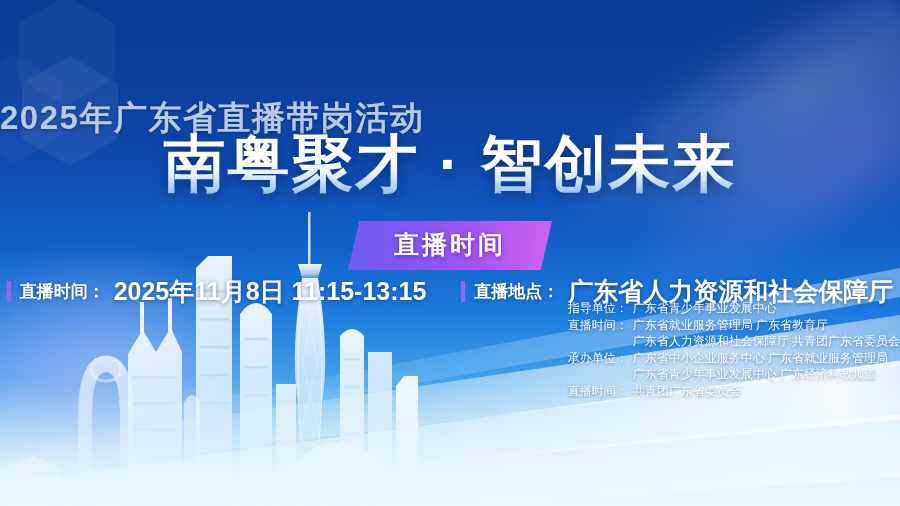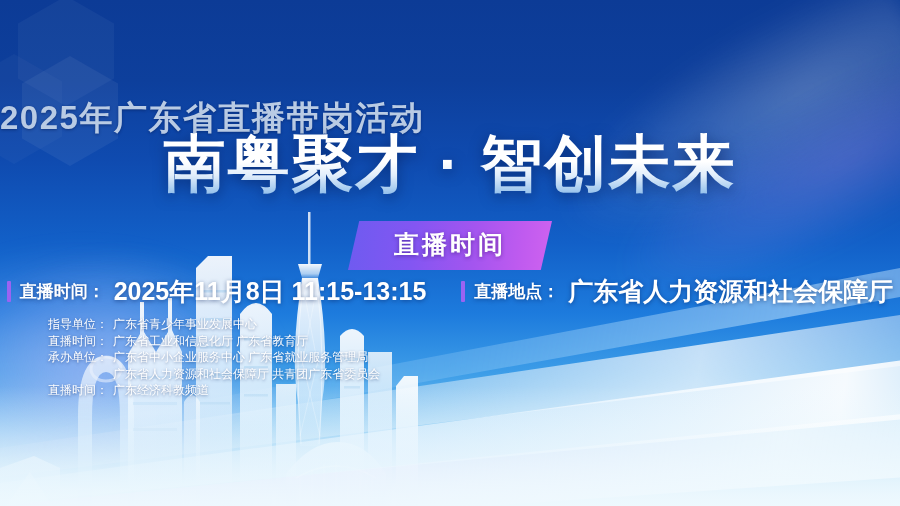--- a/index.html
+++ b/index.html
@@ -151,22 +151,22 @@
     font-size:19px; font-weight:bold; color:#ffffff;
     text-shadow:0 1px 4px rgba(5,30,90,.5);
     white-space:nowrap;
   }
   .infoitem{ display:flex; align-items:center; gap:9px; }
   .vbar{ width:4px; height:21px; background:#9b63f2; border-radius:1px; flex:none; }
   .ilabel{ font-size:17px; }
   .ivalue{ font-size:25px; }
 
   .orgs{
-    position:absolute; top:316px; left:0; right:0;
-    display:flex; justify-content:flex-start;padding-left:48px;
+    position:absolute; top:300px; left:0; right:0;
+    display:flex; justify-content:flex-end;padding-left:48px;
   }
   .orgtable{ display:table; border-spacing:0; }
   .orgrow{ display:table-row; }
   .orglabel,.orgvalue{
     display:table-cell; vertical-align:top;
     font-size:12px; line-height:16.5px; color:#ffffff;
     text-shadow:0 1px 3px rgba(5,30,90,.5);
     white-space:nowrap;
   }
   .orglabel{ text-align:right; padding-right:5px; font-weight:normal; }
@@ -314,31 +314,35 @@
     </div>
 
     <div class="orgs">
       <div class="orgtable" id="org-table">
           <div class="orgrow">
             <div class="orglabel">指导单位：</div>
             <div class="orgvalue">广东省青少年事业发展中心</div>
           </div>
           <div class="orgrow">
             <div class="orglabel">直播时间：</div>
-            <div class="orgvalue">广东省工业和信息化厅  广东省教育厅</div>
+            <div class="orgvalue">广东省就业服务管理局  广东省教育厅</div>
+          </div>
+          <div class="orgrow">
+            <div class="orglabel"></div>
+            <div class="orgvalue">广东省人力资源和社会保障厅 共青团广东省委员会</div>
           </div>
           <div class="orgrow">
             <div class="orglabel">承办单位：</div>
             <div class="orgvalue">广东省中小企业服务中心 广东省就业服务管理局</div>
           </div>
           <div class="orgrow">
             <div class="orglabel"></div>
-            <div class="orgvalue">广东省人力资源和社会保障厅 共青团广东省委员会</div>
+            <div class="orgvalue">广东省青少年事业发展中心  广东经济科教频道</div>
           </div>
           <div class="orgrow">
             <div class="orglabel">直播时间：</div>
-            <div class="orgvalue">广东经济科教频道</div>
+            <div class="orgvalue">共青团广东省委员会</div>
           </div>
         </div>
     </div>
 
   </div>
 </div>
 
 </body></html>

